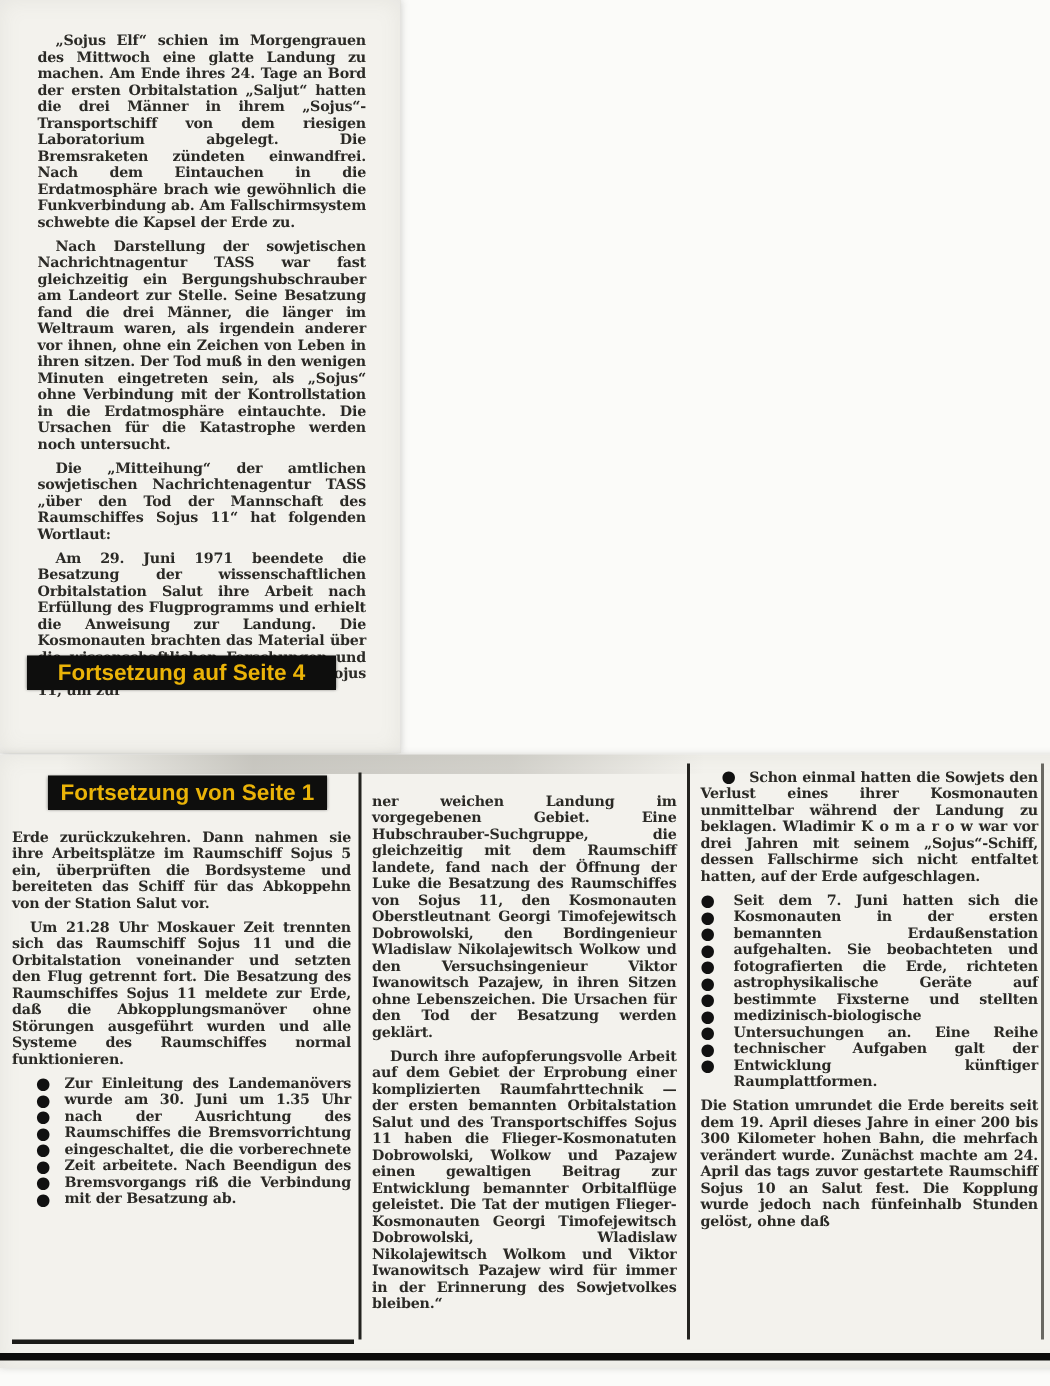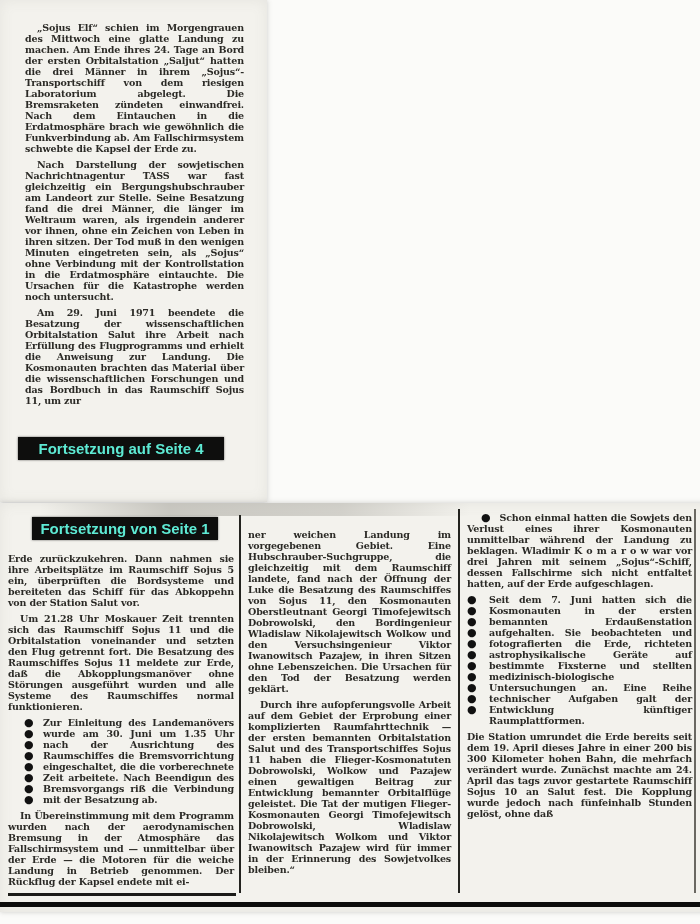--- a/index.html
+++ b/index.html
@@ -22,21 +22,21 @@
     font-size:9.5px;
     line-height:11px;
     font-weight:700;
     text-align:justify;
     letter-spacing:-0.15px;
   }
   .newstext p{margin:0 0 5px 0;text-indent:12px;}
   .newstext p.noindent{text-indent:0;}
   .banner{
     background:#0e0e0d;
-    color:#5eead4;
+    color:#eab308;
     font-family:"Liberation Sans", sans-serif;
     font-weight:bold;
     font-size:15px;
     text-align:center;
     line-height:23px;
     height:23px;
     box-shadow:0 0 2px rgba(0,0,0,.6);
   }
   #banner-top{position:absolute;left:18px;top:437px;width:206px;}
   #banner-bottom{position:absolute;left:32px;top:14px;width:186px;}
@@ -78,20 +78,21 @@
   }
   .pad-top-clip{padding:5px 6px 0 8px;}
 </style>
 </head>
 <body>
 
 <div class="clipping" id="clip-top">
   <div class="newstext pad-top-clip">
     <p>„Sojus Elf“ schien im Morgengrauen des Mittwoch eine glatte Landung zu machen. Am Ende ihres 24. Tage an Bord der ersten Orbitalstation „Saljut“ hatten die drei Männer in ihrem „Sojus“-Transportschiff von dem riesigen Laboratorium abgelegt. Die Bremsraketen zündeten einwandfrei. Nach dem Eintauchen in die Erdatmosphäre brach wie gewöhnlich die Funkverbindung ab. Am Fallschirmsystem schwebte die Kapsel der Erde zu.</p>
     <p>Nach Darstellung der sowjetischen Nachrichtnagentur TASS war fast gleichzeitig ein Bergungshubschrauber am Landeort zur Stelle. Seine Besatzung fand die drei Männer, die länger im Weltraum waren, als irgendein anderer vor ihnen, ohne ein Zeichen von Leben in ihren sitzen. Der Tod muß in den wenigen Minuten eingetreten sein, als „Sojus“ ohne Verbindung mit der Kontrollstation in die Erdatmosphäre eintauchte. Die Ursachen für die Katastrophe werden noch untersucht.</p>
+    <p>Die „Mitteihung“ der amtlichen sowjetischen Nachrichtenagentur TASS „über den Tod der Mannschaft des Raumschiffes Sojus 11“ hat folgenden Wortlaut:</p>
     <p>Am 29. Juni 1971 beendete die Besatzung der wissenschaftlichen Orbitalstation Salut ihre Arbeit nach Erfüllung des Flugprogramms und erhielt die Anweisung zur Landung. Die Kosmonauten brachten das Material über die wissenschaftlichen Forschungen und das Bordbuch in das Raumschiff Sojus 11, um zur</p>
   </div>
   <div class="banner" id="banner-top">Fortsetzung auf Seite 4</div>
 </div>
 
 <div class="clipping" id="clip-bottom">
   <div class="smudge-top"></div>
 
   <div class="banner" id="banner-bottom">Fortsetzung von Seite 1</div>
 
@@ -108,21 +109,20 @@
       <div class="rail">●
 ●
 ●
 ●
 ●
 ●
 ●
 ●</div>
       <div class="rp-text">Zur Einleitung des Landemanövers wurde am 30. Juni um 1.35 Uhr nach der Ausrichtung des Raumschiffes die Bremsvorrichtung eingeschaltet, die die vorberechnete Zeit arbeitete. Nach Beendigun des Bremsvorgangs riß die Verbindung mit der Besatzung ab.</div>
     </div>
-    <p>In Übereinstimmung mit dem Programm wurden nach der aerodynamischen Bremsung in der Atmosphäre das Fallschirmsystem und — unmittelbar über der Erde — die Motoren für die weiche Landung in Betrieb genommen. Der Rückflug der Kapsel endete mit ei-</p>
   </div>
 
   <div class="col newstext" id="col2">
     <p class="noindent">ner weichen Landung im vorgegebenen Gebiet. Eine Hubschrauber-Suchgruppe, die gleichzeitig mit dem Raumschiff landete, fand nach der Öffnung der Luke die Besatzung des Raumschiffes von Sojus 11, den Kosmonauten Oberstleutnant Georgi Timofejewitsch Dobrowolski, den Bordingenieur Wladislaw Nikolajewitsch Wolkow und den Versuchsingenieur Viktor Iwanowitsch Pazajew, in ihren Sitzen ohne Lebenszeichen. Die Ursachen für den Tod der Besatzung werden geklärt.</p>
     <p>Durch ihre aufopferungsvolle Arbeit auf dem Gebiet der Erprobung einer komplizierten Raumfahrttechnik — der ersten bemannten Orbitalstation Salut und des Transportschiffes Sojus 11 haben die Flieger-Kosmonatuten Dobrowolski, Wolkow und Pazajew einen gewaltigen Beitrag zur Entwicklung bemannter Orbitalflüge geleistet. Die Tat der mutigen Flieger-Kosmonauten Georgi Timofejewitsch Dobrowolski, Wladislaw Nikolajewitsch Wolkom und Viktor Iwanowitsch Pazajew wird für immer in der Erinnerung des Sowjetvolkes bleiben.“</p>
   </div>
 
   <div class="col newstext" id="col3">
     <p class="noindent"><span class="inline-bullet">●</span><span>Schon einmal hatten die Sowjets den Verlust eines ihrer Kosmonauten unmittelbar während der Landung zu beklagen. Wladimir K o m a r o w war vor drei Jahren mit seinem „Sojus“-Schiff, dessen Fallschirme sich nicht entfaltet hatten, auf der Erde aufgeschlagen.</span></p>
     <div class="railpara">

